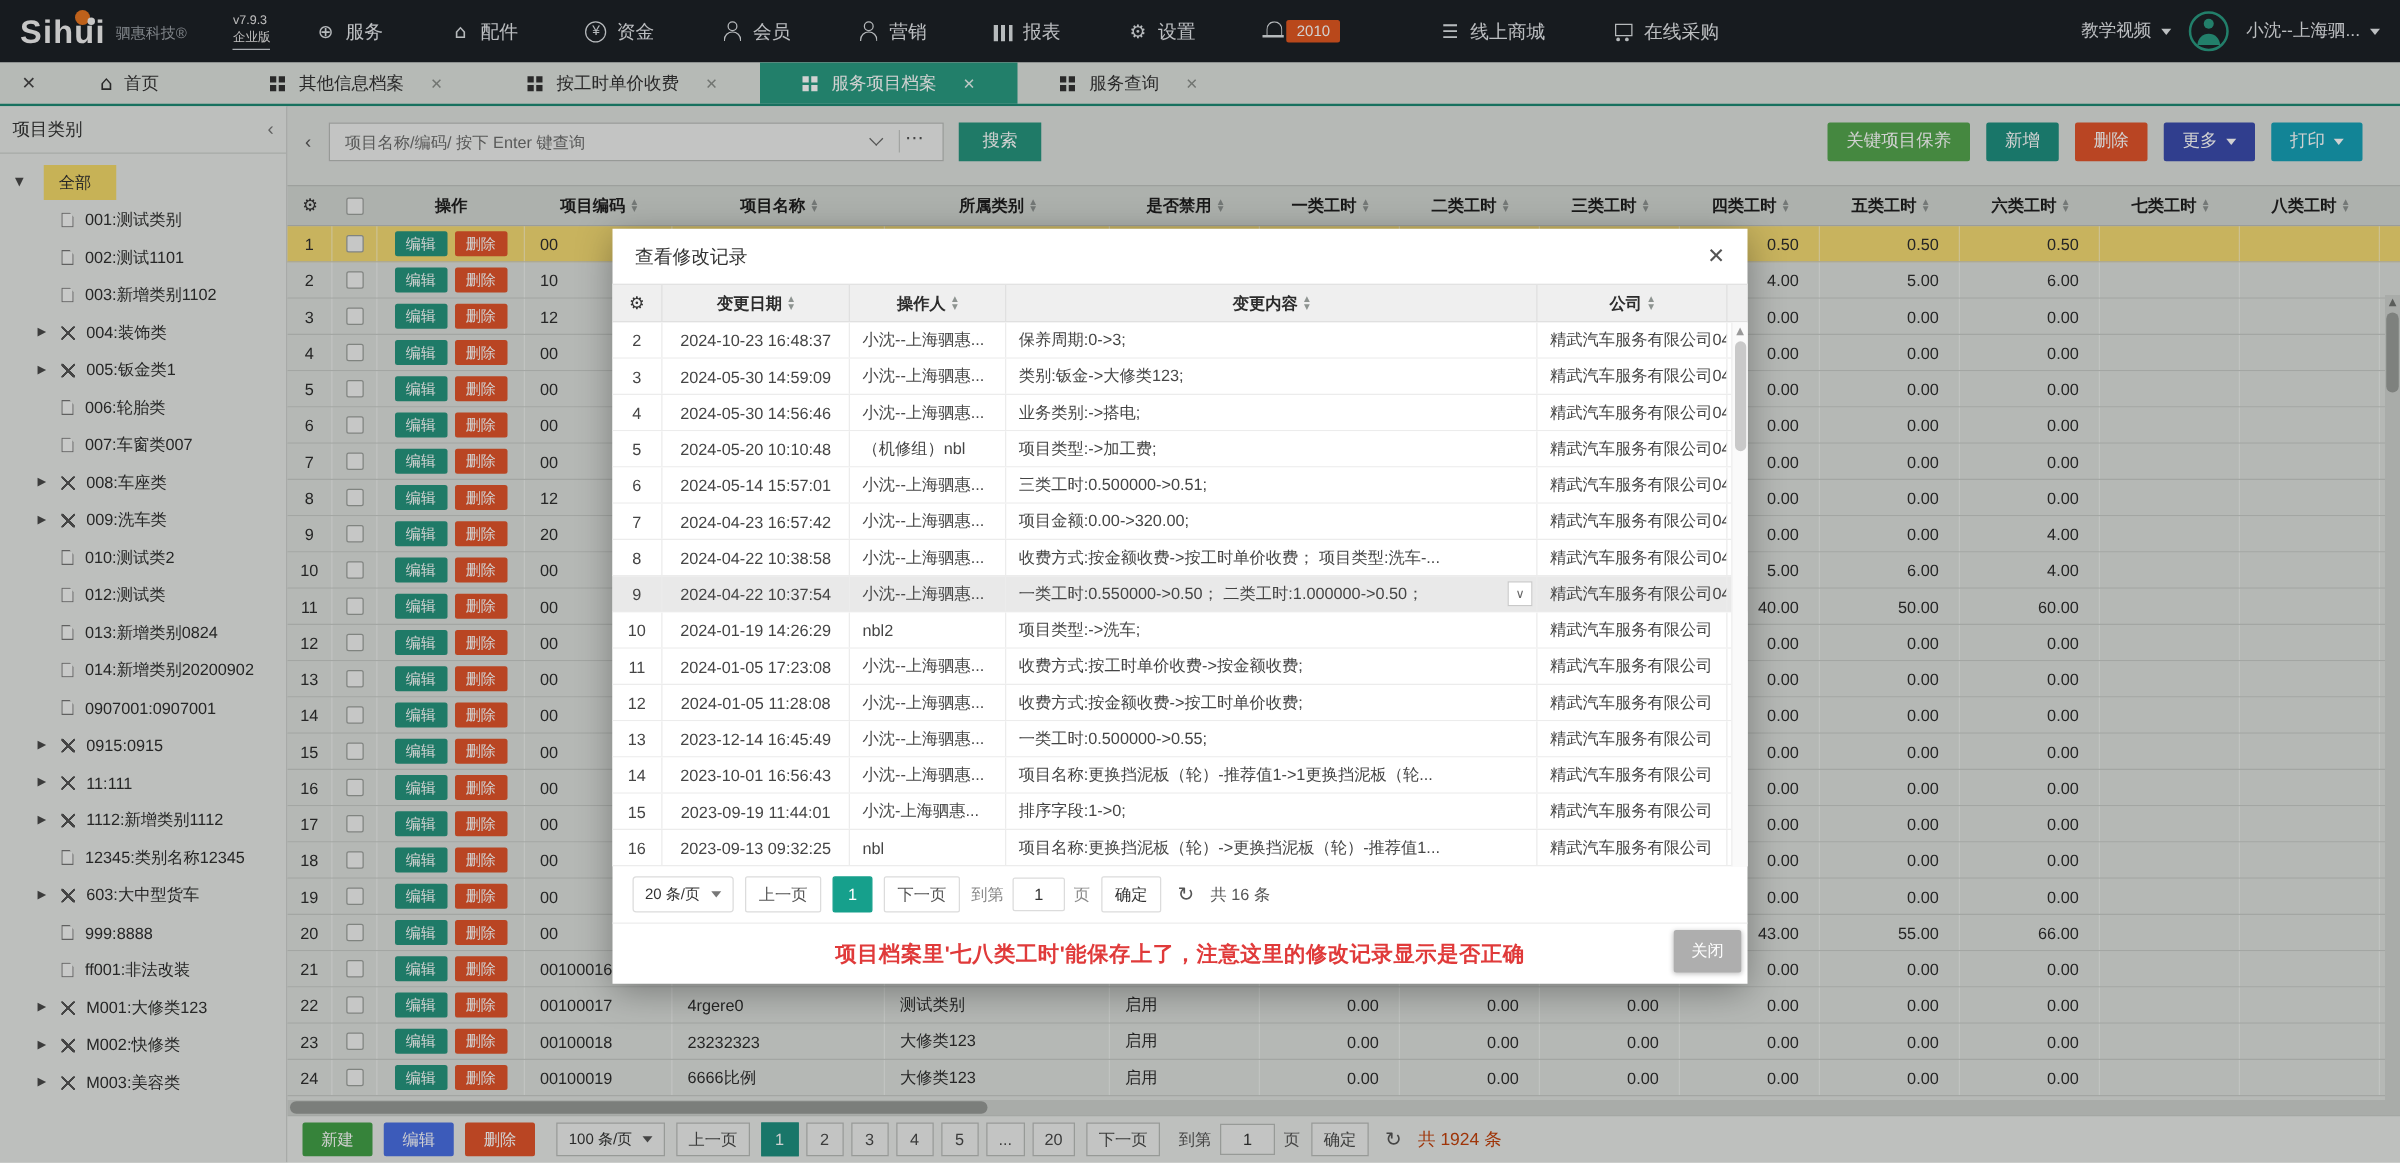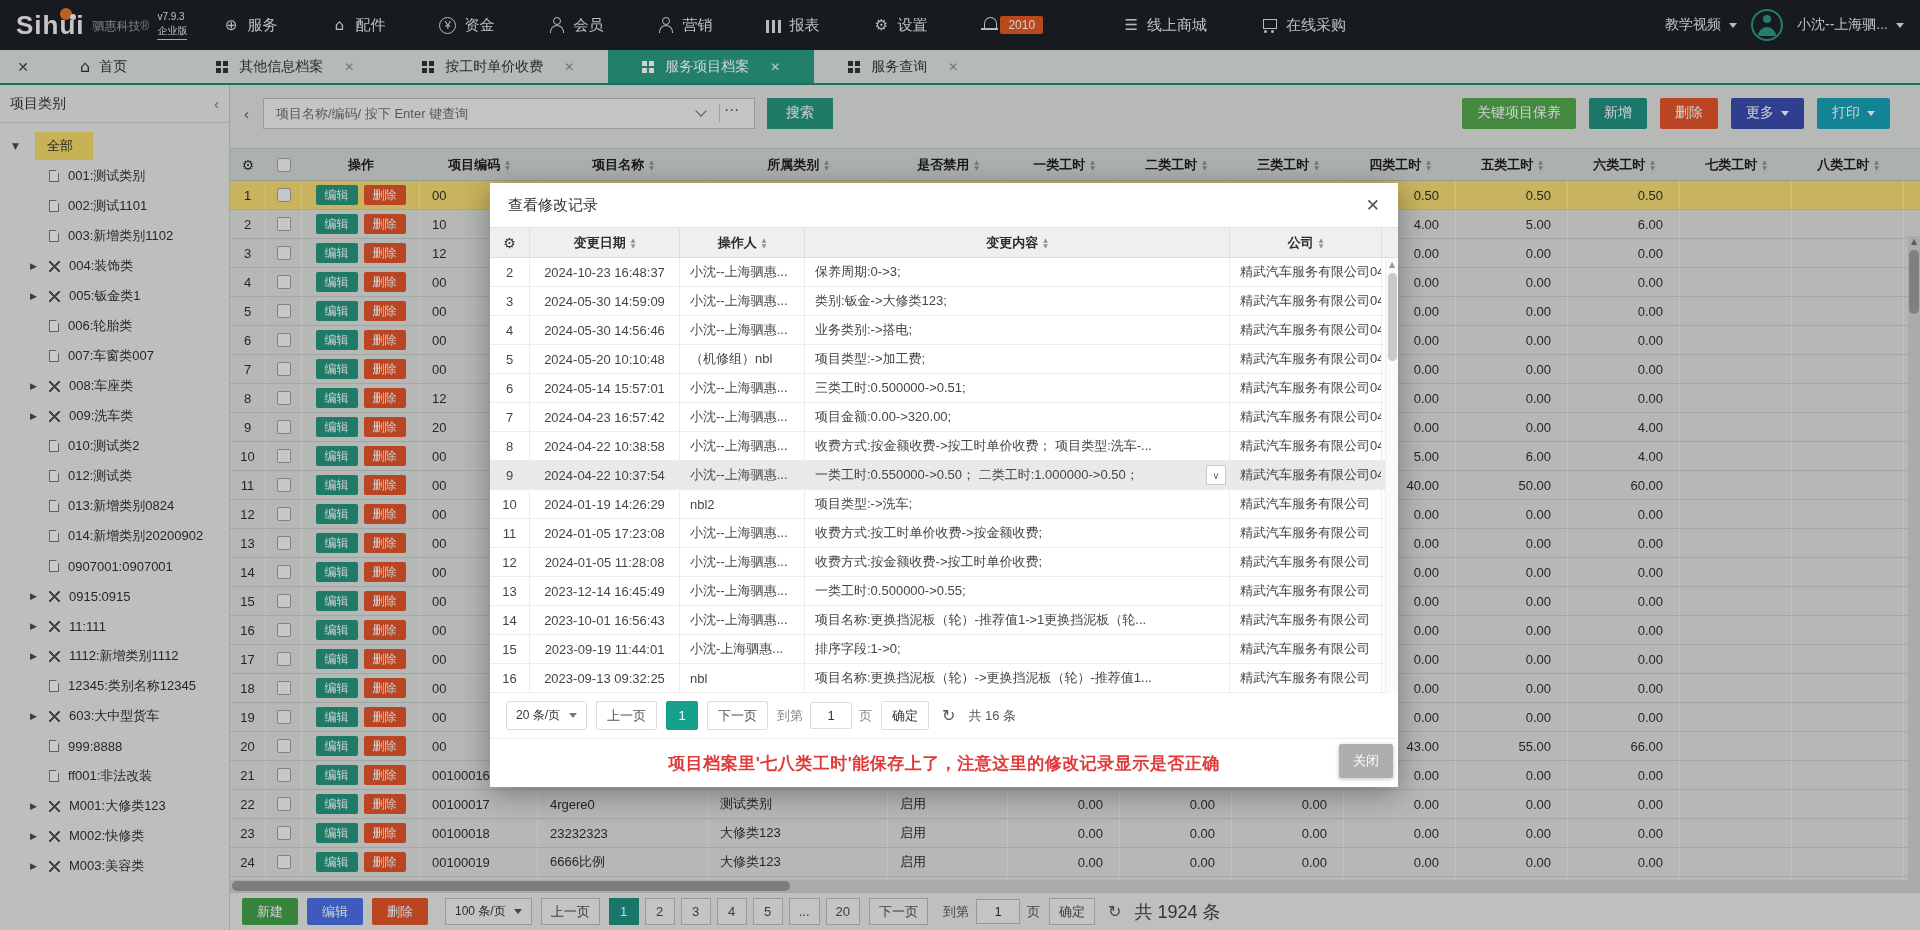--- a/index.html
+++ b/index.html
@@ -2,21 +2,21 @@
 <html><head>
 <meta charset="utf-8">
 <style>
   *{box-sizing:border-box;margin:0;padding:0}
   html,body{width:1920px;height:930px;overflow:hidden}
   body{font-family:"Liberation Sans","DejaVu Sans",sans-serif;background:#dfe2df;position:relative;font-size:13px;color:#333}
   .dj{font-family:"DejaVu Sans",sans-serif}
 
   
   .topbar{height:50px;background:#1d2126;display:flex;align-items:center;color:#dfe3e6;padding:0 16px;position:relative;z-index:1}
-  .logo{display:flex;align-items:flex-end;gap:8px;margin-right:8px;position:relative}
+  .logo{display:flex;align-items:flex-end;gap:8px;margin-right:37px;position:relative}
   .logo .word{font-size:26px;font-weight:bold;color:#f2f2f2;letter-spacing:1px;line-height:26px;position:relative}
   .logo .dot1{position:absolute;left:44px;top:-4px;width:12px;height:12px;border-radius:50%;background:#e87722}
   .logo .dot2{position:absolute;left:54px;top:2px;width:6px;height:6px;border-radius:50%;background:#f5f5f5}
   .logo .cn{font-size:12px;color:#9aa0a6;padding-bottom:3px}
   .ver{font-size:10px;line-height:14px;color:#e8e8e8;margin-right:36px}
   .ver .ed{border-bottom:1px solid #cfd4d9;padding-bottom:1px}
   .nav{display:flex;align-items:center}
   .nav-item{display:flex;align-items:center;gap:8px;margin-right:54px;font-size:15px;color:#e6e9ec;cursor:pointer;white-space:nowrap}
   .nicon{width:17px;height:16px;position:relative;display:inline-block;color:#dfe3e6}
   .nicon.glyph{width:auto;min-width:16px;font-size:15px;line-height:16px;text-align:center;font-family:"DejaVu Sans",sans-serif}
@@ -104,21 +104,21 @@
   .bottombar{position:absolute;left:0;right:0;bottom:0;height:38px;background:#e8ebe8;border-top:1px solid #c8ccc8;display:flex;align-items:center;padding:0 12px;gap:9px}
   .bbtn{height:27px;padding:0 15px;font-size:13px;color:#fff;border:none;border-radius:2px;cursor:pointer}
   .bbtn.green{background:#43a047}.bbtn.blue{background:#4a6fe3}.bbtn.red{background:#e2552b}
   .selbox{height:27px;border:1px solid #b9bcb9;background:#eef0ee;display:flex;align-items:center;gap:8px;padding:0 9px;font-size:12px;color:#333;margin-left:8px;cursor:pointer}
   .pg{min-width:30px;height:27px;border:1px solid #b9bcb9;background:#eef0ee;color:#4a4a4a;font-size:13px;display:flex;align-items:center;justify-content:center;padding:0 9px;cursor:pointer}
   .pg.active{background:#1f9080;border-color:#1f9080;color:#fff}
   .pgwrap{display:flex;gap:6px;align-items:center}
   .goto{display:flex;align-items:center;gap:7px;font-size:13px;color:#555;margin-left:6px}
   .ginput{width:44px;height:25px;border:1px solid #b9bcb9;background:#eef0ee;text-align:center;font-size:13px;color:#333}
   .refresh{font-size:16px;color:#555;margin:0 4px;font-family:"DejaVu Sans",sans-serif;cursor:pointer}
-  .total{font-size:18px;color:#404040}
+  .total{font-size:14px;color:#c2410c}
 
   
   .overlay{position:absolute;inset:0;background:rgba(0,0,0,.18);z-index:5}
   .modal{position:absolute;left:490px;top:183px;width:908px;background:#fff;z-index:10;box-shadow:0 6px 28px rgba(0,0,0,.35);font-size:13px}
   .m-head{height:44px;display:flex;align-items:center;justify-content:space-between;padding:0 18px;font-size:15px;color:#333}
   .m-close{font-size:17px;color:#555;cursor:pointer}
   .m-thead{display:flex;height:31px;background:#efefef;border-top:1px solid #e2e2e2;border-bottom:1px solid #dcdcdc;font-weight:bold;color:#2b2b2b;align-items:center}
   .mhc{display:flex;align-items:center;justify-content:center;height:100%;border-right:1px solid #e0e0e0;flex:none}
   .mc0{width:40px}.mc1{width:150px}.mc2{width:125px}.mc3{width:425px}.mc4{width:152px}
   .m-rows{position:relative}

